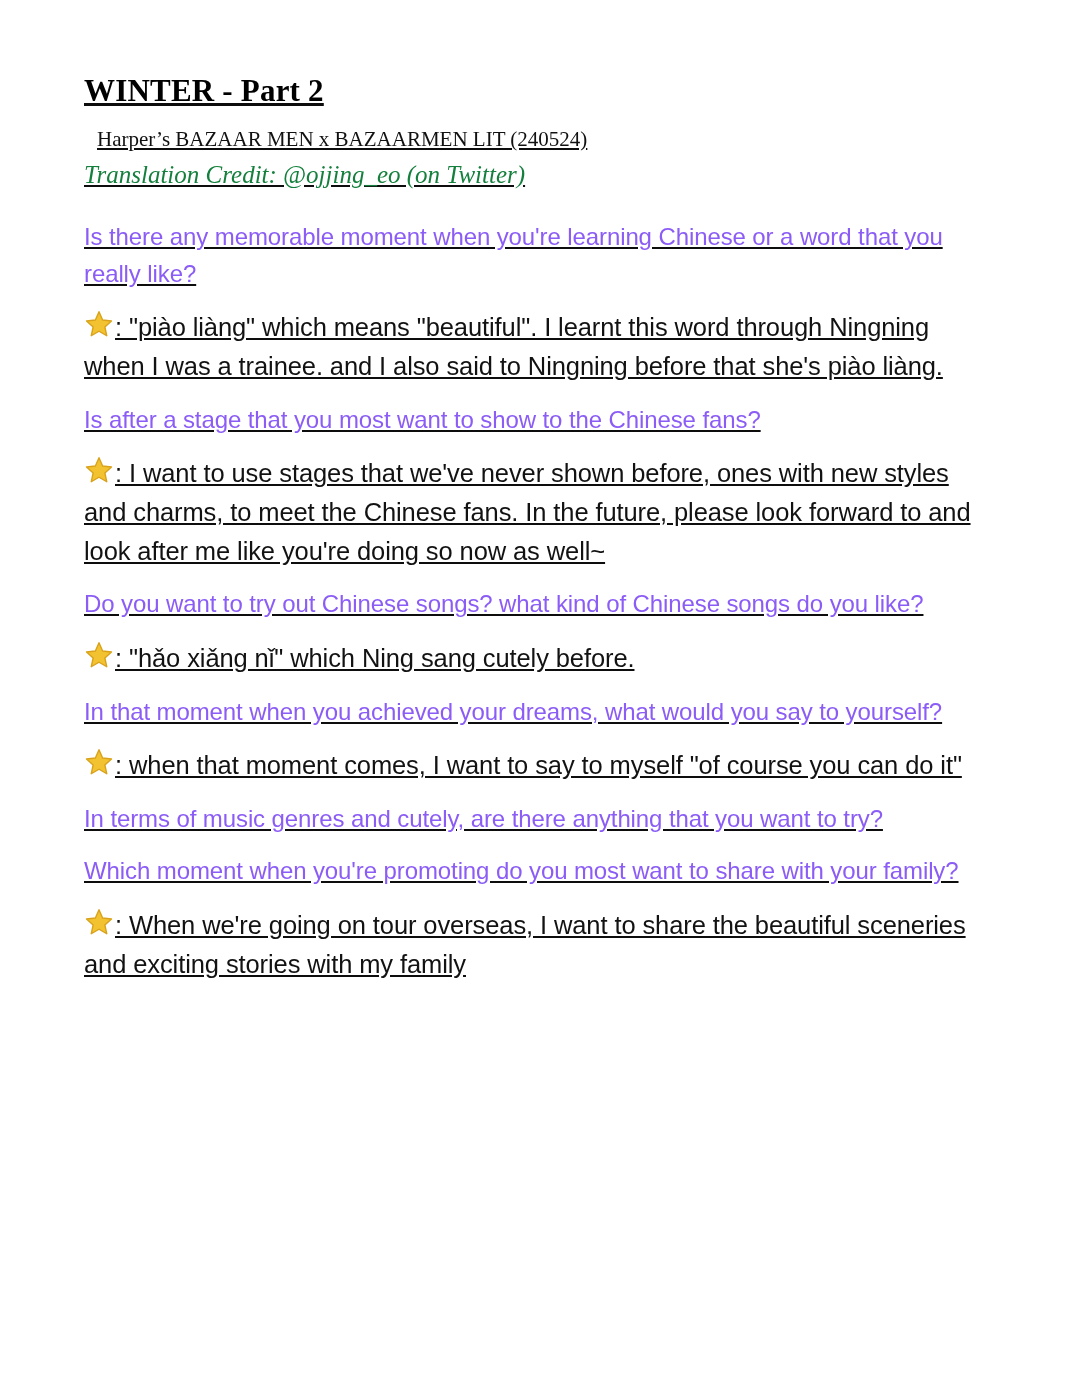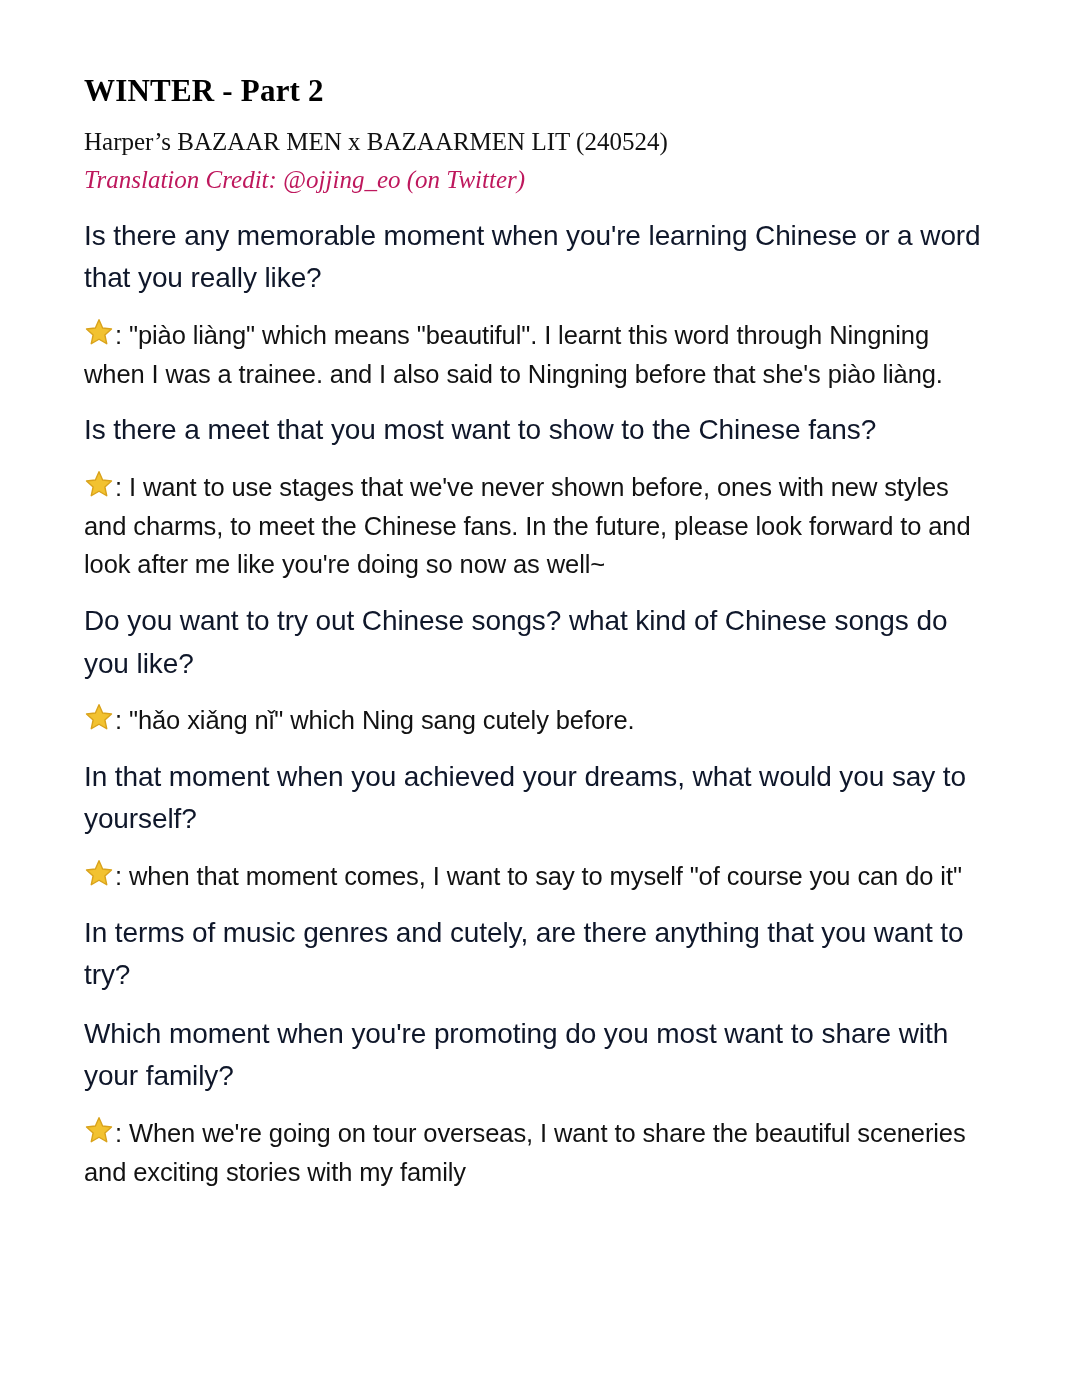--- a/index.html
+++ b/index.html
@@ -13,53 +13,54 @@
     font-family: "Liberation Sans", sans-serif;
     color: #0d0d0d;
     overflow: hidden;
   }
   .page {
     box-sizing: border-box;
     width: 1080px;
     height: 1397px;
     padding: 72px 84px 0 84px;
     background: #ffffff;
+    text-decoration: underline;
   }
   .doc-title {
     font-family: "Liberation Serif", serif;
     font-weight: bold;
     font-size: 31px;
     line-height: 1.2;
     letter-spacing: 0.2px;
     margin: 0 0 16px 0;
     color: #000000;
   }
   .source-line {
     font-family: "Liberation Serif", serif;
-    font-size: 25px;
+    font-size: 21px;
     line-height: 1.35;
-    margin: 0 0 4px 0;
+    margin: 0 0 4px 13px;
     color: #111111;
   }
   .credit-line {
     font-family: "Liberation Serif", serif;
     font-style: italic;
     font-size: 25px;
     line-height: 1.35;
-    margin: 0 0 18px 0;
-    color: #be185d;
+    margin: 0 0 28px 0;
+    color: #15803d;
   }
   .qa-block {
     margin: 0 0 16px 0;
   }
   .question {
     font-family: "Liberation Sans", sans-serif;
-    font-size: 28px;
+    font-size: 24px;
     line-height: 1.52;
-    color: #0f172a;
+    color: #8b5cf6;
     margin: 0 0 16px 0;
     letter-spacing: -0.1px;
   }
   .answer {
     font-family: "Liberation Sans", sans-serif;
     font-size: 25.5px;
     line-height: 1.52;
     color: #121212;
     margin: 0 0 16px 0;
     letter-spacing: -0.1px;
@@ -87,21 +88,21 @@
   <p class="credit-line">Translation Credit: @ojjing_eo (on Twitter)</p>
 
   <div class="qa-block">
     <p class="question">Is there any memorable moment when you're learning Chinese or a word that you really like?</p>
     <p class="answer"><span class="star-icon"><svg width="30" height="30" viewBox="0 0 24 24">
             <polygon points="12,2.2 14.9,8.8 22,9.6 16.7,14.4 18.2,21.4 12,17.8 5.8,21.4 7.3,14.4 2,9.6 9.1,8.8" fill="#f2c230" stroke="#d9a21b" stroke-width="1.1" stroke-linejoin="round"></polygon>
           </svg></span><span>: </span><span class="answer-text">"piào liàng" which means "beautiful". I learnt this word through Ningning when I was a trainee. and I also said to Ningning before that she's piào liàng.</span></p>
   </div>
 
   <div class="qa-block">
-    <p class="question">Is there a meet that you most want to show to the Chinese fans?</p>
+    <p class="question">Is after a stage that you most want to show to the Chinese fans?</p>
     <p class="answer"><span class="star-icon"><svg width="30" height="30" viewBox="0 0 24 24">
             <polygon points="12,2.2 14.9,8.8 22,9.6 16.7,14.4 18.2,21.4 12,17.8 5.8,21.4 7.3,14.4 2,9.6 9.1,8.8" fill="#f2c230" stroke="#d9a21b" stroke-width="1.1" stroke-linejoin="round"></polygon>
           </svg></span><span>: </span><span class="answer-text">I want to use stages that we've never shown before, ones with new styles and charms, to meet the Chinese fans. In the future, please look forward to and look after me like you're doing so now as well~</span></p>
   </div>
 
   <div class="qa-block">
     <p class="question">Do you want to try out Chinese songs? what kind of Chinese songs do you like?</p>
     <p class="answer"><span class="star-icon"><svg width="30" height="30" viewBox="0 0 24 24">
             <polygon points="12,2.2 14.9,8.8 22,9.6 16.7,14.4 18.2,21.4 12,17.8 5.8,21.4 7.3,14.4 2,9.6 9.1,8.8" fill="#f2c230" stroke="#d9a21b" stroke-width="1.1" stroke-linejoin="round"></polygon>
           </svg></span><span>: </span><span class="answer-text">"hǎo xiǎng nǐ" which Ning sang cutely before.</span></p>

